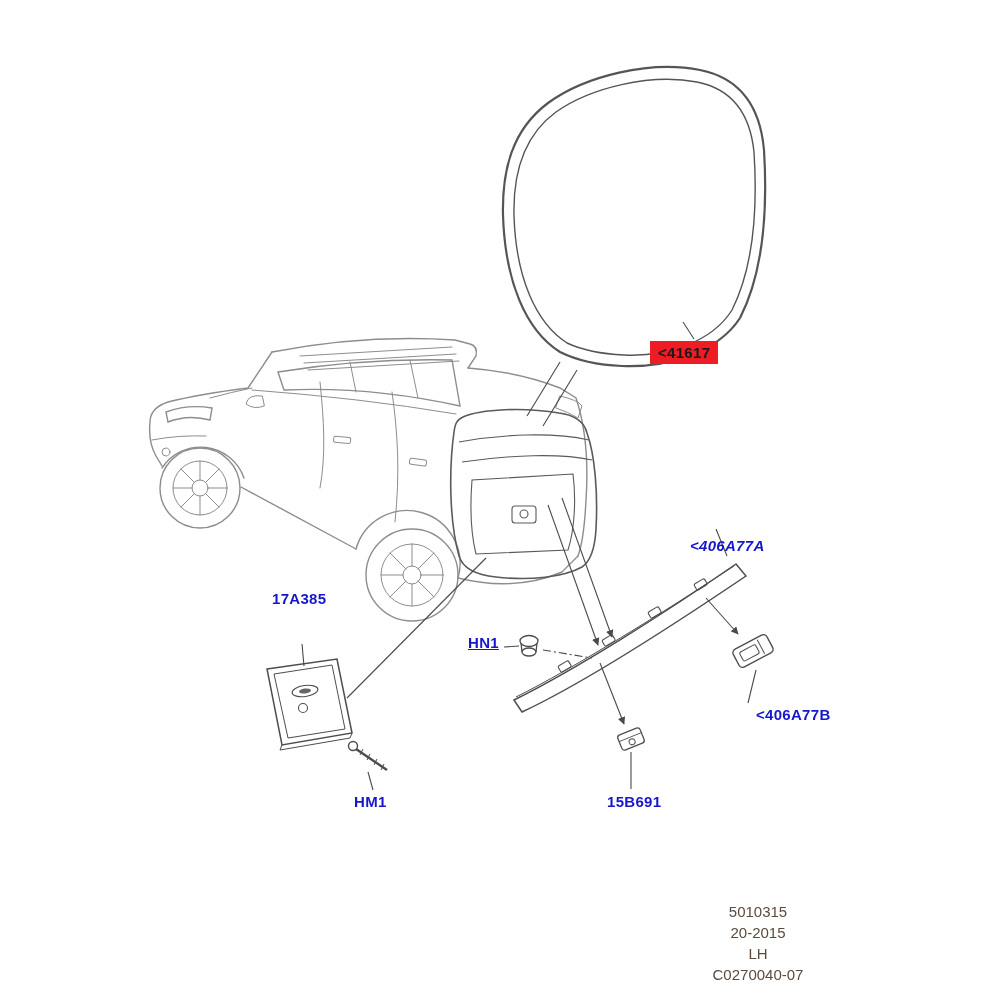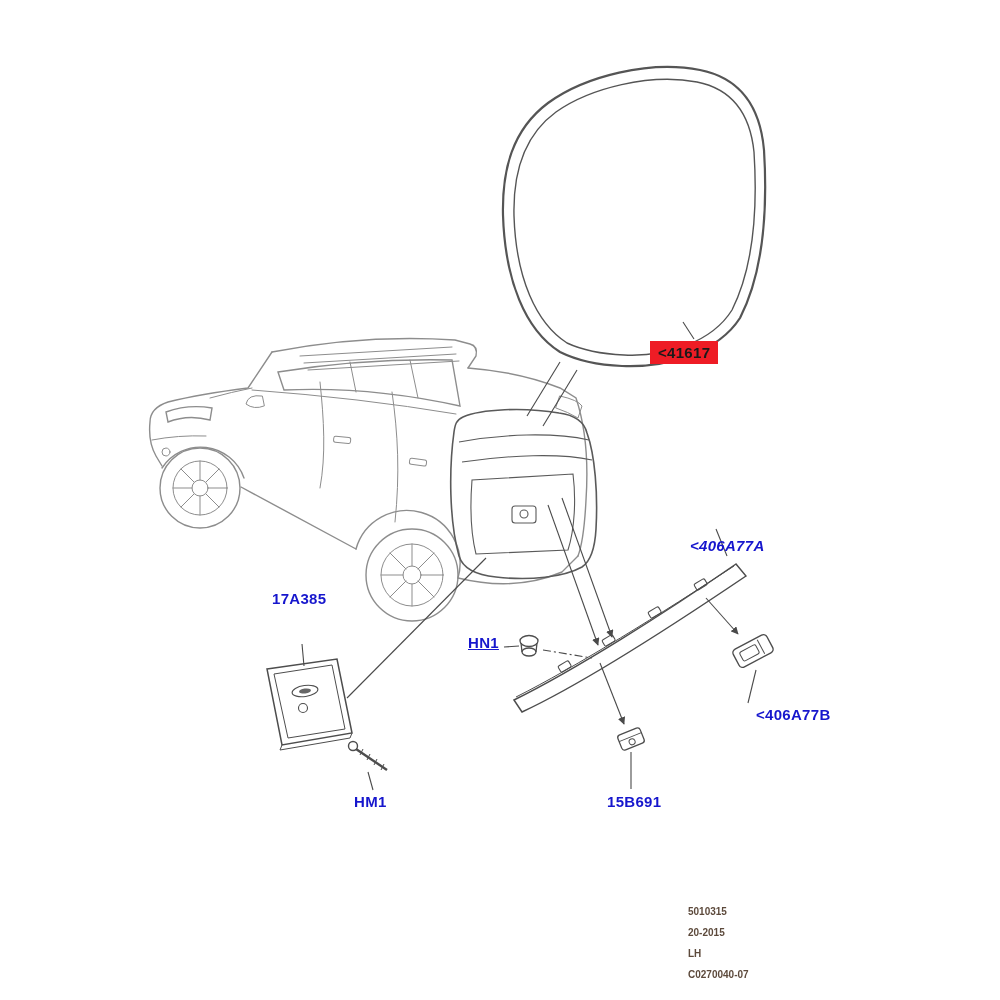--- a/index.html
+++ b/index.html
@@ -35,23 +35,24 @@
   .lbl-406a77a { left: 690px; top: 537px; font-style: italic; }
   .lbl-17a385  { left: 272px; top: 590px; }
   .lbl-hn1     { left: 468px; top: 634px; text-decoration: underline; }
   .lbl-406a77b { left: 737px; top: 706px; margin-left: 19px; }
   .lbl-hm1     { left: 354px; top: 793px; }
   .lbl-15b691  { left: 607px; top: 793px; text-align: right; }
   .footer {
     position: absolute;
     left: 688px; top: 901px;
     width: 140px;
+    text-align: center;
     color: var(--footer-text, #5d4a3c);
-    font-size: 10px;
-    font-weight: 700;
+    font-size: 15px;
+    font-weight: 400;
     line-height: 21px;
   }
 </style>
 </head>
 <body>
 
 <div class="canvas">
 
   <svg class="art" viewBox="0 0 1000 1000" xmlns="http://www.w3.org/2000/svg">
     <defs>

